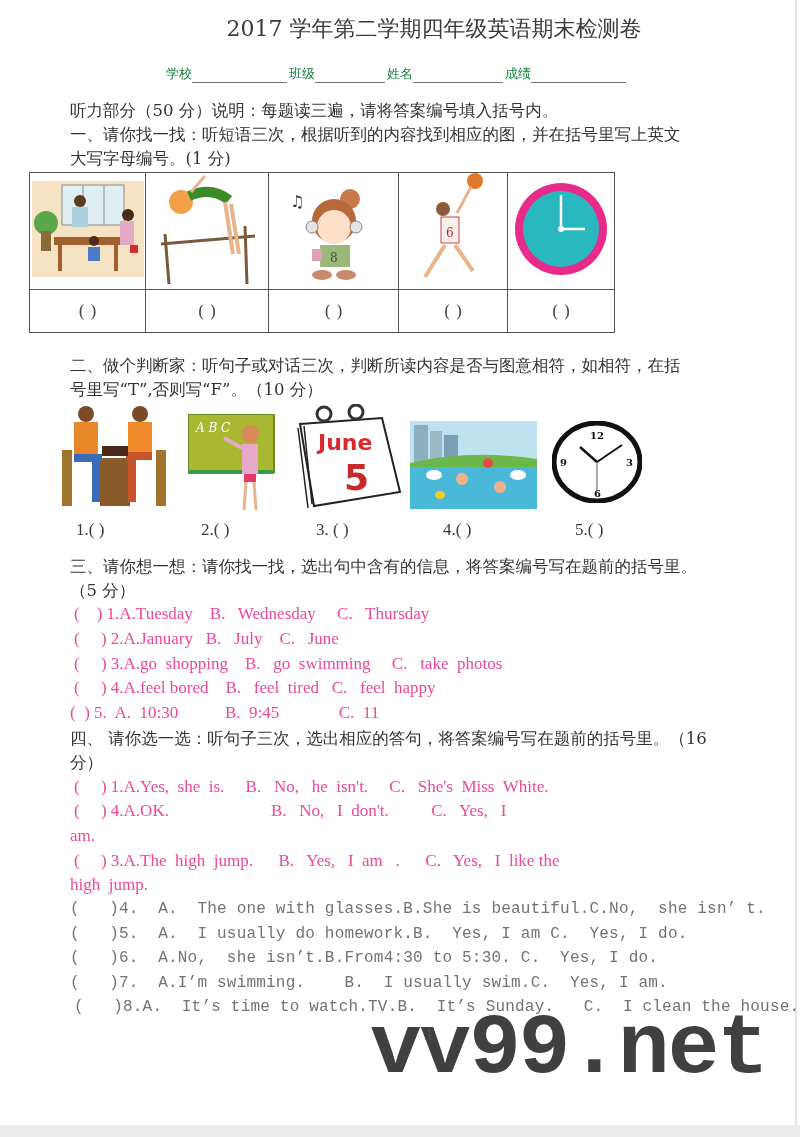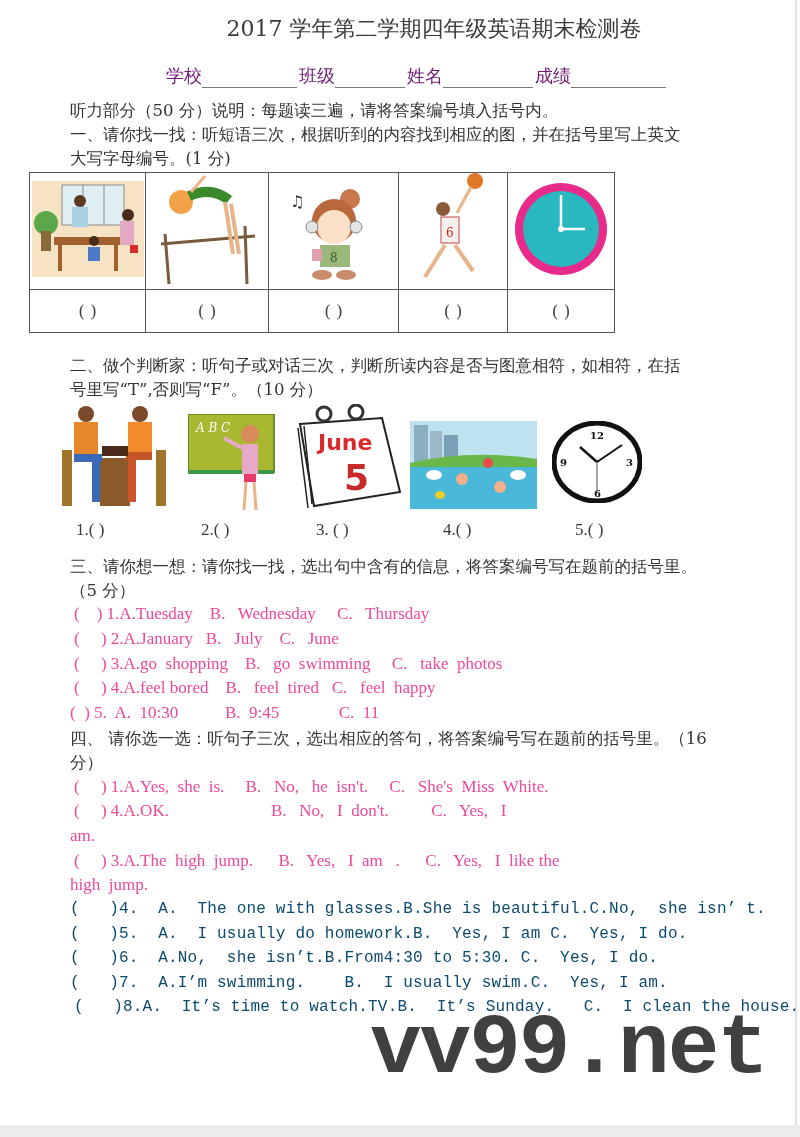--- a/index.html
+++ b/index.html
@@ -12,24 +12,24 @@
   .page {
     position: absolute; left: 0; top: 0; width: 795px; height: 1125px;
     background: #ffffff; border-right: 2px solid #e2e2e2; border-bottom: 2px solid #dcdcdc;
   }
   .bottom-strip {
     position: absolute; left: 0; top: 1125px; width: 800px; height: 12px;
     background: #ececec;
   }
   .abs { position: absolute; white-space: nowrap; margin-left: 34px; }
   .title { left: 0; width: 800px; top: 14px; text-align: center; font-size: 22px; color: #3a3a3a; }
-  .info-row { top: 64px; left: 132px; font-size: 18px; color: #701a75; display: flex; align-items: flex-end; text-align: center; }
+  .info-row { top: 64px; left: 132px; font-size: 13px; color: #15803d; display: flex; align-items: flex-end; text-align: center; }
   .info-row .blank { display: inline-block; border-bottom: 1px solid #777; height: 18px; margin-right: 2px; }
   .line { font-size: 16.5px; color: #333; left: 36px; }
-  .mono { font-family: "Liberation Mono", "DejaVu Sans Mono", monospace; font-size: 16px; color: #0c4a6e; letter-spacing: 0.2px; }
+  .mono { font-family: "Liberation Mono", "DejaVu Sans Mono", monospace; font-size: 16px; color: #737373; letter-spacing: 0.2px; }
   .narrow { font-family: "Liberation Serif", "DejaVu Serif", serif; font-size: 17px; color: #ec4899; }
 
   
   .pic-table {
     position: absolute; left: 29px; top: 172px; border-collapse: collapse;
   }
   .pic-table td { border: 1px solid #555; padding: 0; text-align: center; vertical-align: middle; }
   .pic-table tr.img-row td { height: 114px; }
   .pic-table tr.ans-row td { height: 42px; font-size: 17px; color: #444; }
 

